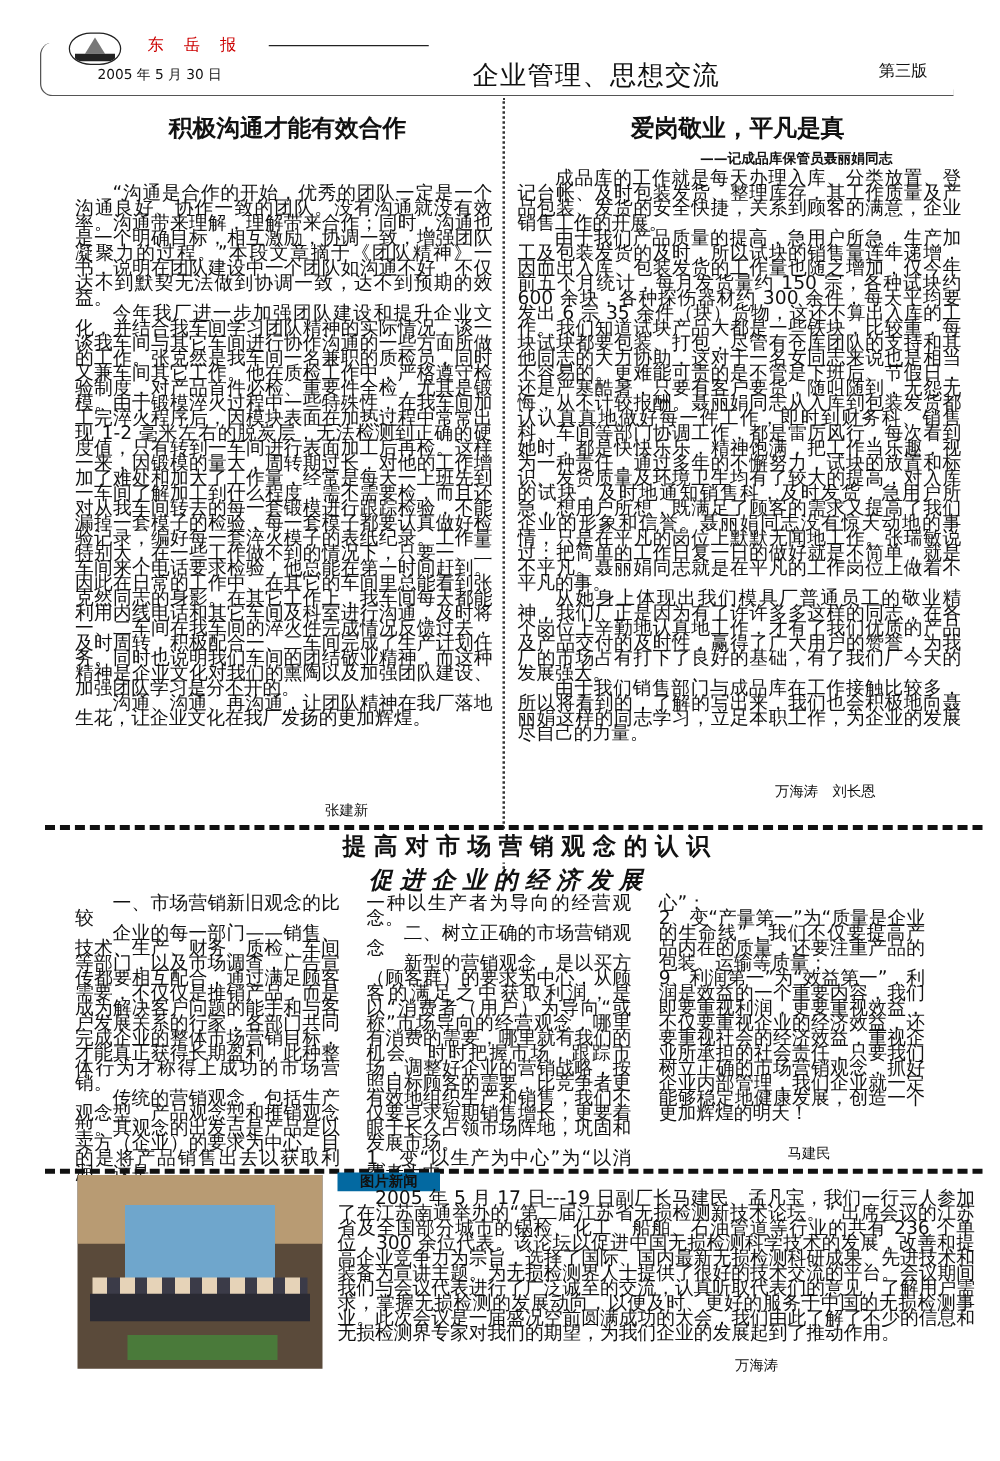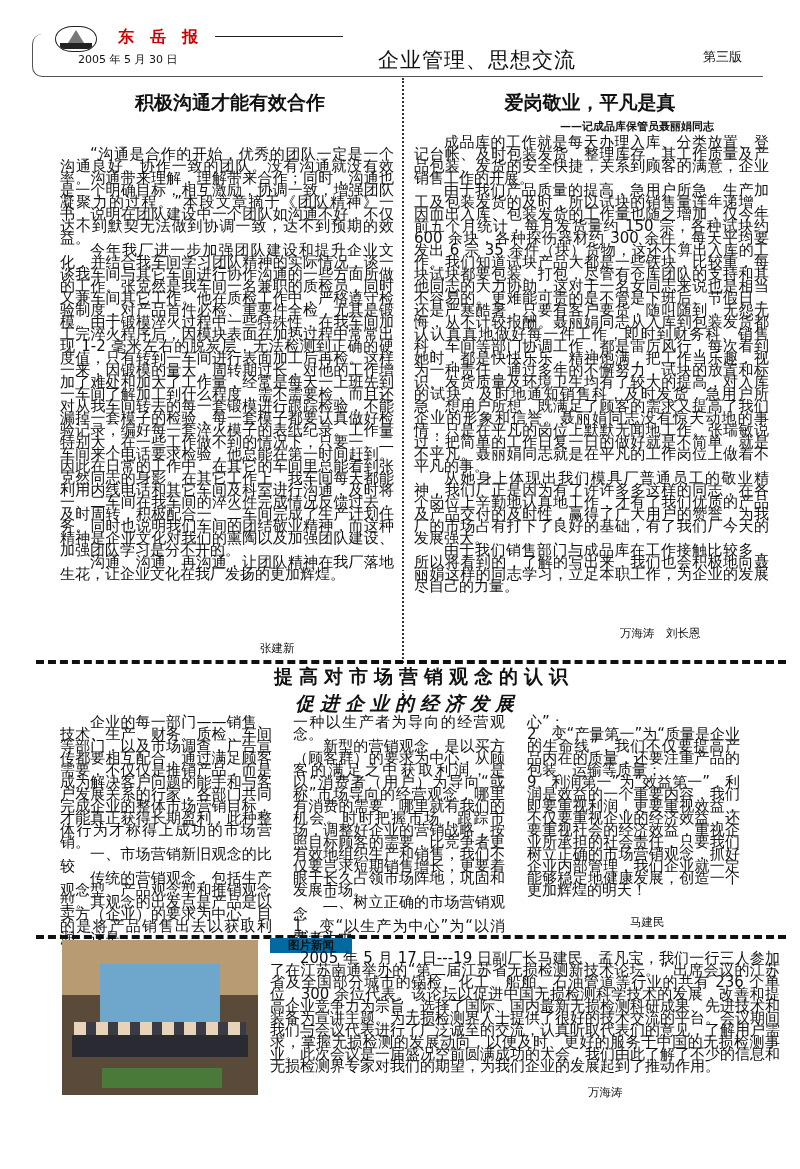--- a/index.html
+++ b/index.html
@@ -8,21 +8,21 @@
   .abs { position:absolute; }
   
   .mast-frame { left:32px; top:34px; width:730px; height:42px;
     border-left:1.5px solid #555; border-bottom:1.5px solid #555; border-radius:10px 0 0 10px; }
   .mast-logo { left:55px; top:26px; width:40px; height:24px; border:1.5px solid #222;
     border-radius:50%/60%; background:#fff; overflow:hidden; }
   .mast-logo .band { position:absolute; left:4px; right:4px; bottom:2px; height:6px; background:#222; }
   .mast-logo .peak { position:absolute; left:12px; top:3px; width:0; height:0;
     border-left:8px solid transparent; border-right:8px solid transparent; border-bottom:13px solid #777; }
   .paper-name { left:118px; top:27px; color:#c00; font-family:"DejaVu Serif", serif;
-    font-weight:bold; font-size:16px; letter-spacing:16px; }
+    font-weight:normal; font-size:13px; letter-spacing:16px; }
   .mast-rule { left:215px; top:36px; width:128px; height:1px; background:#222; }
   .mast-date { left:78px; top:52px; font-size:11px; }
   .mast-section { left:378px; top:46px; font-size:21px; letter-spacing:1px; }
   .mast-page { left:703px; top:48px; font-size:13px; }
   
   .vdash { left:402px; top:78px; height:620px; width:0; border-left:2px dotted #333; }
   .hdash1 { left:36px; top:660px; width:750px; height:0; border-top:4px dashed #111; }
   .hdash2 { left:36px; top:935px; width:750px; height:0; border-top:4px dashed #111; }
   
   .title-a { left:60px; top:90px; width:340px; text-align:center; font-weight:bold; font-size:19px; }
@@ -88,28 +88,28 @@
   <p>成品库的工作就是每天办理入库、分类放置、登记台帐、及时包装发货、整理库存，其工作质量及产品包装、发货的安全快捷，关系到顾客的满意，企业销售工作的开展。</p>
   <p>由于我们产品质量的提高，急用户所急，生产加工及包装发货的及时，所以试块的销售量连年递增，因而出入库、包装发货的工作量也随之增加，仅今年前五个月统计，每月发货量约 150 宗，各种试块约 600 余块，各种探伤器材约 300 余件，每天平均要发出 6 宗 35 余件（块）货物，这还不算出入库的工作。我们知道试块产品大都是一些铁块，比较重，每块试块都要包装、打包，尽管有仓库团队的支持和其他同志的大力协助，这对于一名女同志来说也是相当不容易的。更难能可贵的是不管是下班后、节假日，还是严寒酷暑，只要有客户要货，随叫随到，无怨无悔，从不计较报酬。聂丽娟同志从入库到包装发货都认认真真地做好每一件工作，即时到财务科、销售科、车间等部门协调工作，都是雷厉风行，每次看到她时，都是快快乐乐，精神饱满，把工作当乐趣，视为一种责任，通过多年的不懈努力，试块的放置和标识、发货质量及环境卫生均有了较大的提高，对入库的试块，及时地通知销售科，及时发货，急用户所急，想用户所想，既满足了顾客的需求又提高了我们企业的形象和信誉。聂丽娟同志没有惊天动地的事情，只是在平凡的岗位上默默无闻地工作。张瑞敏说过：把简单的工作日复一日的做好就是不简单，就是不平凡。聂丽娟同志就是在平凡的工作岗位上做着不平凡的事。</p>
   <p>从她身上体现出我们模具厂普通员工的敬业精神，我们厂正是因为有了许许多多这样的同志，在各个岗位上辛勤地认真地工作，才有了我们优质的产品及产品交付的及时性，赢得了广大用户的赞誉，为我厂的市场占有打下了良好的基础，有了我们厂今天的发展强大。</p>
   <p>由于我们销售部门与成品库在工作接触比较多，所以将看到的，了解的写出来，我们也会积极地向聂丽娟这样的同志学习，立足本职工作，为企业的发展尽自己的力量。</p>
 </div>
 <div class="abs sig-b">万海涛　刘长恩</div>
 
 <div class="abs title-c1">提高对市场营销观念的认识</div>
 <div class="abs title-c2">促进企业的经济发展</div>
 <div class="abs body col-c1">
+  <p>一、市场营销新旧观念的比较</p>
   <p>企业的每一部门——销售、技术、生产、财务、质检、车间等部门，以及市场调查，广告宣传都要相互配合，通过满足顾客需要，不仅仅是推销产品，而是成为解决客户问题的能手和与客户发展关系的行家，各部门共同完成企业的整体市场营销目标，才能真正获得长期盈利，此种整体行为才称得上成功的市场营销。</p>
-  <p>一、市场营销新旧观念的比较</p>
   <p>传统的营销观念，包括生产观念型、产品观念型和推销观念型。其观念的出发点是产品是以卖方（企业）的要求为中心，目的是将产品销售出去以获取利润，这是</p>
 </div>
 <div class="abs body col-c2">
   <p class="noind">一种以生产者为导向的经营观念。</p>
+  <p>二、树立正确的市场营销观念</p>
   <p>新型的营销观念，是以买方（顾客群）的要求为中心，从顾客的满足之中获取利润，是以“消费者（用户）为导向“或称”市场导向的经营观念，哪里有消费的需要，哪里就有我们的机会。时时把握市场，跟踪市场，调整好企业的营销战略，按照目标顾客的需要，比竞争者更有效地组织生产和销售，我们不仅要岂求短期销售增长，更要着眼于长久占领市场阵地，巩固和发展市场。</p>
-  <p>二、树立正确的市场营销观念</p>
   <p class="noind">1、变“以生产为中心”为“以消费者为中</p>
 </div>
 <div class="abs body col-c3">
   <p>心”；</p>
   <p>2、变“产量第一”为“质量是企业的生命线”，我们不仅要提高产品内在的质量，还要注重产品的包装、运输等质量；</p>
   <p>9、利润第一”为“效益第一”，利润是效益的一个重要内容，我们即要重视利润，更要重视效益，不仅要重视企业的经济效益，还要重视社会的经济效益，重视企业所承担的社会责任，只要我们树立正确的市场营销观念，抓好企业内部管理，我们企业就一定能够稳定地健康发展，创造一个更加辉煌的明天！</p>
 </div>
 <div class="abs sig-c">马建民</div>
 
 <div class="abs photo" title="第二届江苏省无损检测新技术论坛会场">

